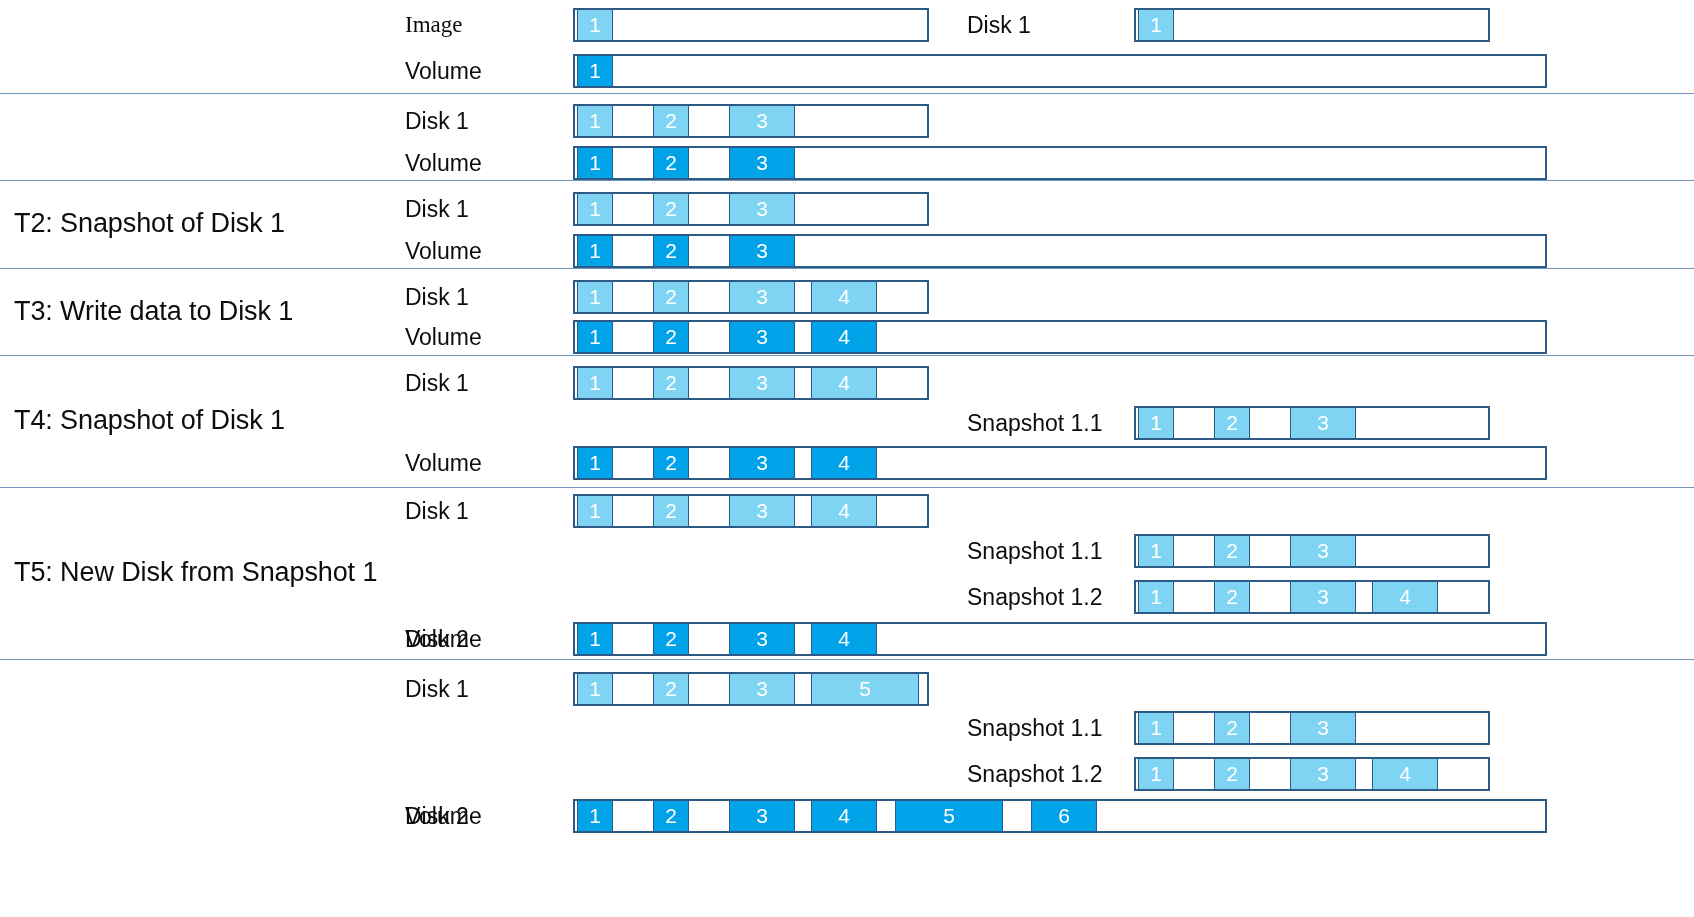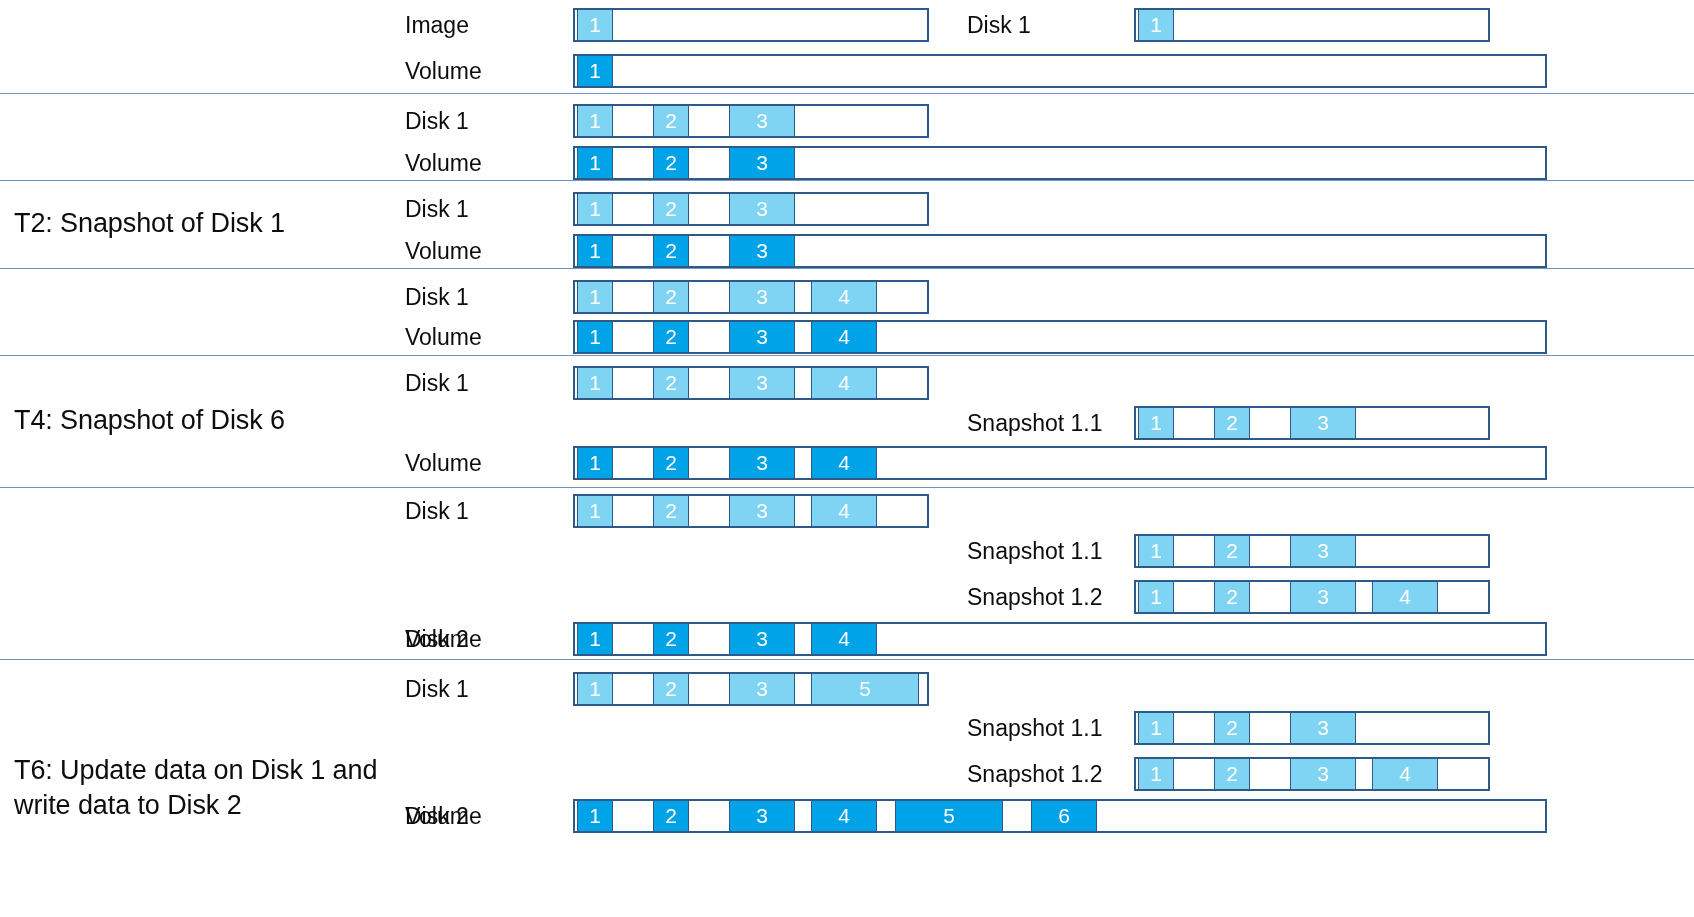--- a/index.html
+++ b/index.html
@@ -67,21 +67,21 @@
   }
   .blk.light { background: #7fd4f4; }
   .blk.dark  { background: #00a2e8; }
 </style>
 </head>
 <body>
 
 <div id="diagram">
     <div class="step" style="top: 0px; height: 93px;">
       <div class="track" style="top: 8px; left: 0px; width: 1694px;">
-        <div class="track-caption" style="left: 405px;">Image</div>
+        <div class="track-caption" style="left: 405px; font-family: Liberation Serif, serif;">Image</div>
         <div class="bar" style="left: 573px; width: 356px;">
           <div class="blk light" style="left: 2px; width: 36px;">1</div>
         </div>
       </div>
       <div class="track" style="top: 8px; left: 0px; width: 1694px;">
         <div class="track-caption" style="left: 967px;">Disk 1</div>
         <div class="bar" style="left: 1134px; width: 356px;">
           <div class="blk light" style="left: 2px; width: 36px;">1</div>
         </div>
       </div>
@@ -134,20 +134,21 @@
         <div class="track-caption" style="left: 405px;">Volume</div>
         <div class="bar" style="left: 573px; width: 974px;">
           <div class="blk dark" style="left: 2px; width: 36px;">1</div>
           <div class="blk dark" style="left: 78px; width: 36px;">2</div>
           <div class="blk dark" style="left: 154px; width: 66px;">3</div>
         </div>
       </div>
     </div>
     <div class="sep" style="top: 268px;"></div>
     <div class="step" style="top: 268px; height: 87px;">
+      <div class="step-label" style="top: 50%; transform: translateY(-50%);">T3: Write data to Disk 1</div>
       <div class="track" style="top: 12px; left: 0px; width: 1694px;">
         <div class="track-caption" style="left: 405px;">Disk 1</div>
         <div class="bar" style="left: 573px; width: 356px;">
           <div class="blk light" style="left: 2px; width: 36px;">1</div>
           <div class="blk light" style="left: 78px; width: 36px;">2</div>
           <div class="blk light" style="left: 154px; width: 66px;">3</div>
           <div class="blk light" style="left: 236px; width: 66px;">4</div>
         </div>
       </div>
       <div class="track" style="top: 52px; left: 0px; width: 1694px;">
@@ -163,21 +164,21 @@
         <div class="bar" style="left: 573px; width: 974px;">
           <div class="blk dark" style="left: 2px; width: 36px;">1</div>
           <div class="blk dark" style="left: 78px; width: 36px;">2</div>
           <div class="blk dark" style="left: 154px; width: 66px;">3</div>
           <div class="blk dark" style="left: 236px; width: 66px;">4</div>
         </div>
       </div>
     </div>
     <div class="sep" style="top: 355px;"></div>
     <div class="step" style="top: 355px; height: 132px;">
-      <div class="step-label" style="top: 50%; transform: translateY(-50%);">T4: Snapshot of Disk 6</div>
+      <div class="step-label" style="top: 50%; transform: translateY(-50%);">T4: Snapshot of Disk 1</div>
       <div class="track" style="top: 11px; left: 0px; width: 1694px;">
         <div class="track-caption" style="left: 405px;">Disk 1</div>
         <div class="bar" style="left: 573px; width: 356px;">
           <div class="blk light" style="left: 2px; width: 36px;">1</div>
           <div class="blk light" style="left: 78px; width: 36px;">2</div>
           <div class="blk light" style="left: 154px; width: 66px;">3</div>
           <div class="blk light" style="left: 236px; width: 66px;">4</div>
         </div>
       </div>
       <div class="track" style="top: 51px; left: 0px; width: 1694px;">
@@ -202,20 +203,21 @@
         <div class="bar" style="left: 573px; width: 974px;">
           <div class="blk dark" style="left: 2px; width: 36px;">1</div>
           <div class="blk dark" style="left: 78px; width: 36px;">2</div>
           <div class="blk dark" style="left: 154px; width: 66px;">3</div>
           <div class="blk dark" style="left: 236px; width: 66px;">4</div>
         </div>
       </div>
     </div>
     <div class="sep" style="top: 487px;"></div>
     <div class="step" style="top: 487px; height: 172px;">
+      <div class="step-label" style="top: 50%; transform: translateY(-50%);">T5: New Disk from Snapshot 1</div>
       <div class="track" style="top: 7px; left: 0px; width: 1694px;">
         <div class="track-caption" style="left: 405px;">Disk 1</div>
         <div class="bar" style="left: 573px; width: 356px;">
           <div class="blk light" style="left: 2px; width: 36px;">1</div>
           <div class="blk light" style="left: 78px; width: 36px;">2</div>
           <div class="blk light" style="left: 154px; width: 66px;">3</div>
           <div class="blk light" style="left: 236px; width: 66px;">4</div>
         </div>
       </div>
       <div class="track" style="top: 47px; left: 0px; width: 1694px;">
@@ -248,21 +250,20 @@
         <div class="bar" style="left: 573px; width: 974px;">
           <div class="blk dark" style="left: 2px; width: 36px;">1</div>
           <div class="blk dark" style="left: 78px; width: 36px;">2</div>
           <div class="blk dark" style="left: 154px; width: 66px;">3</div>
           <div class="blk dark" style="left: 236px; width: 66px;">4</div>
         </div>
       </div>
     </div>
     <div class="sep" style="top: 659px;"></div>
     <div class="step" style="top: 659px; height: 258px;">
-      <div class="step-label" style="top: 50%; transform: translateY(-50%);">T6: Update data on Disk 1 and write data to Disk 2</div>
       <div class="track" style="top: 13px; left: 0px; width: 1694px;">
         <div class="track-caption" style="left: 405px;">Disk 1</div>
         <div class="bar" style="left: 573px; width: 356px;">
           <div class="blk light" style="left: 2px; width: 36px;">1</div>
           <div class="blk light" style="left: 78px; width: 36px;">2</div>
           <div class="blk light" style="left: 154px; width: 66px;">3</div>
           <div class="blk light" style="left: 236px; width: 108px;">5</div>
         </div>
       </div>
       <div class="track" style="top: 52px; left: 0px; width: 1694px;">

